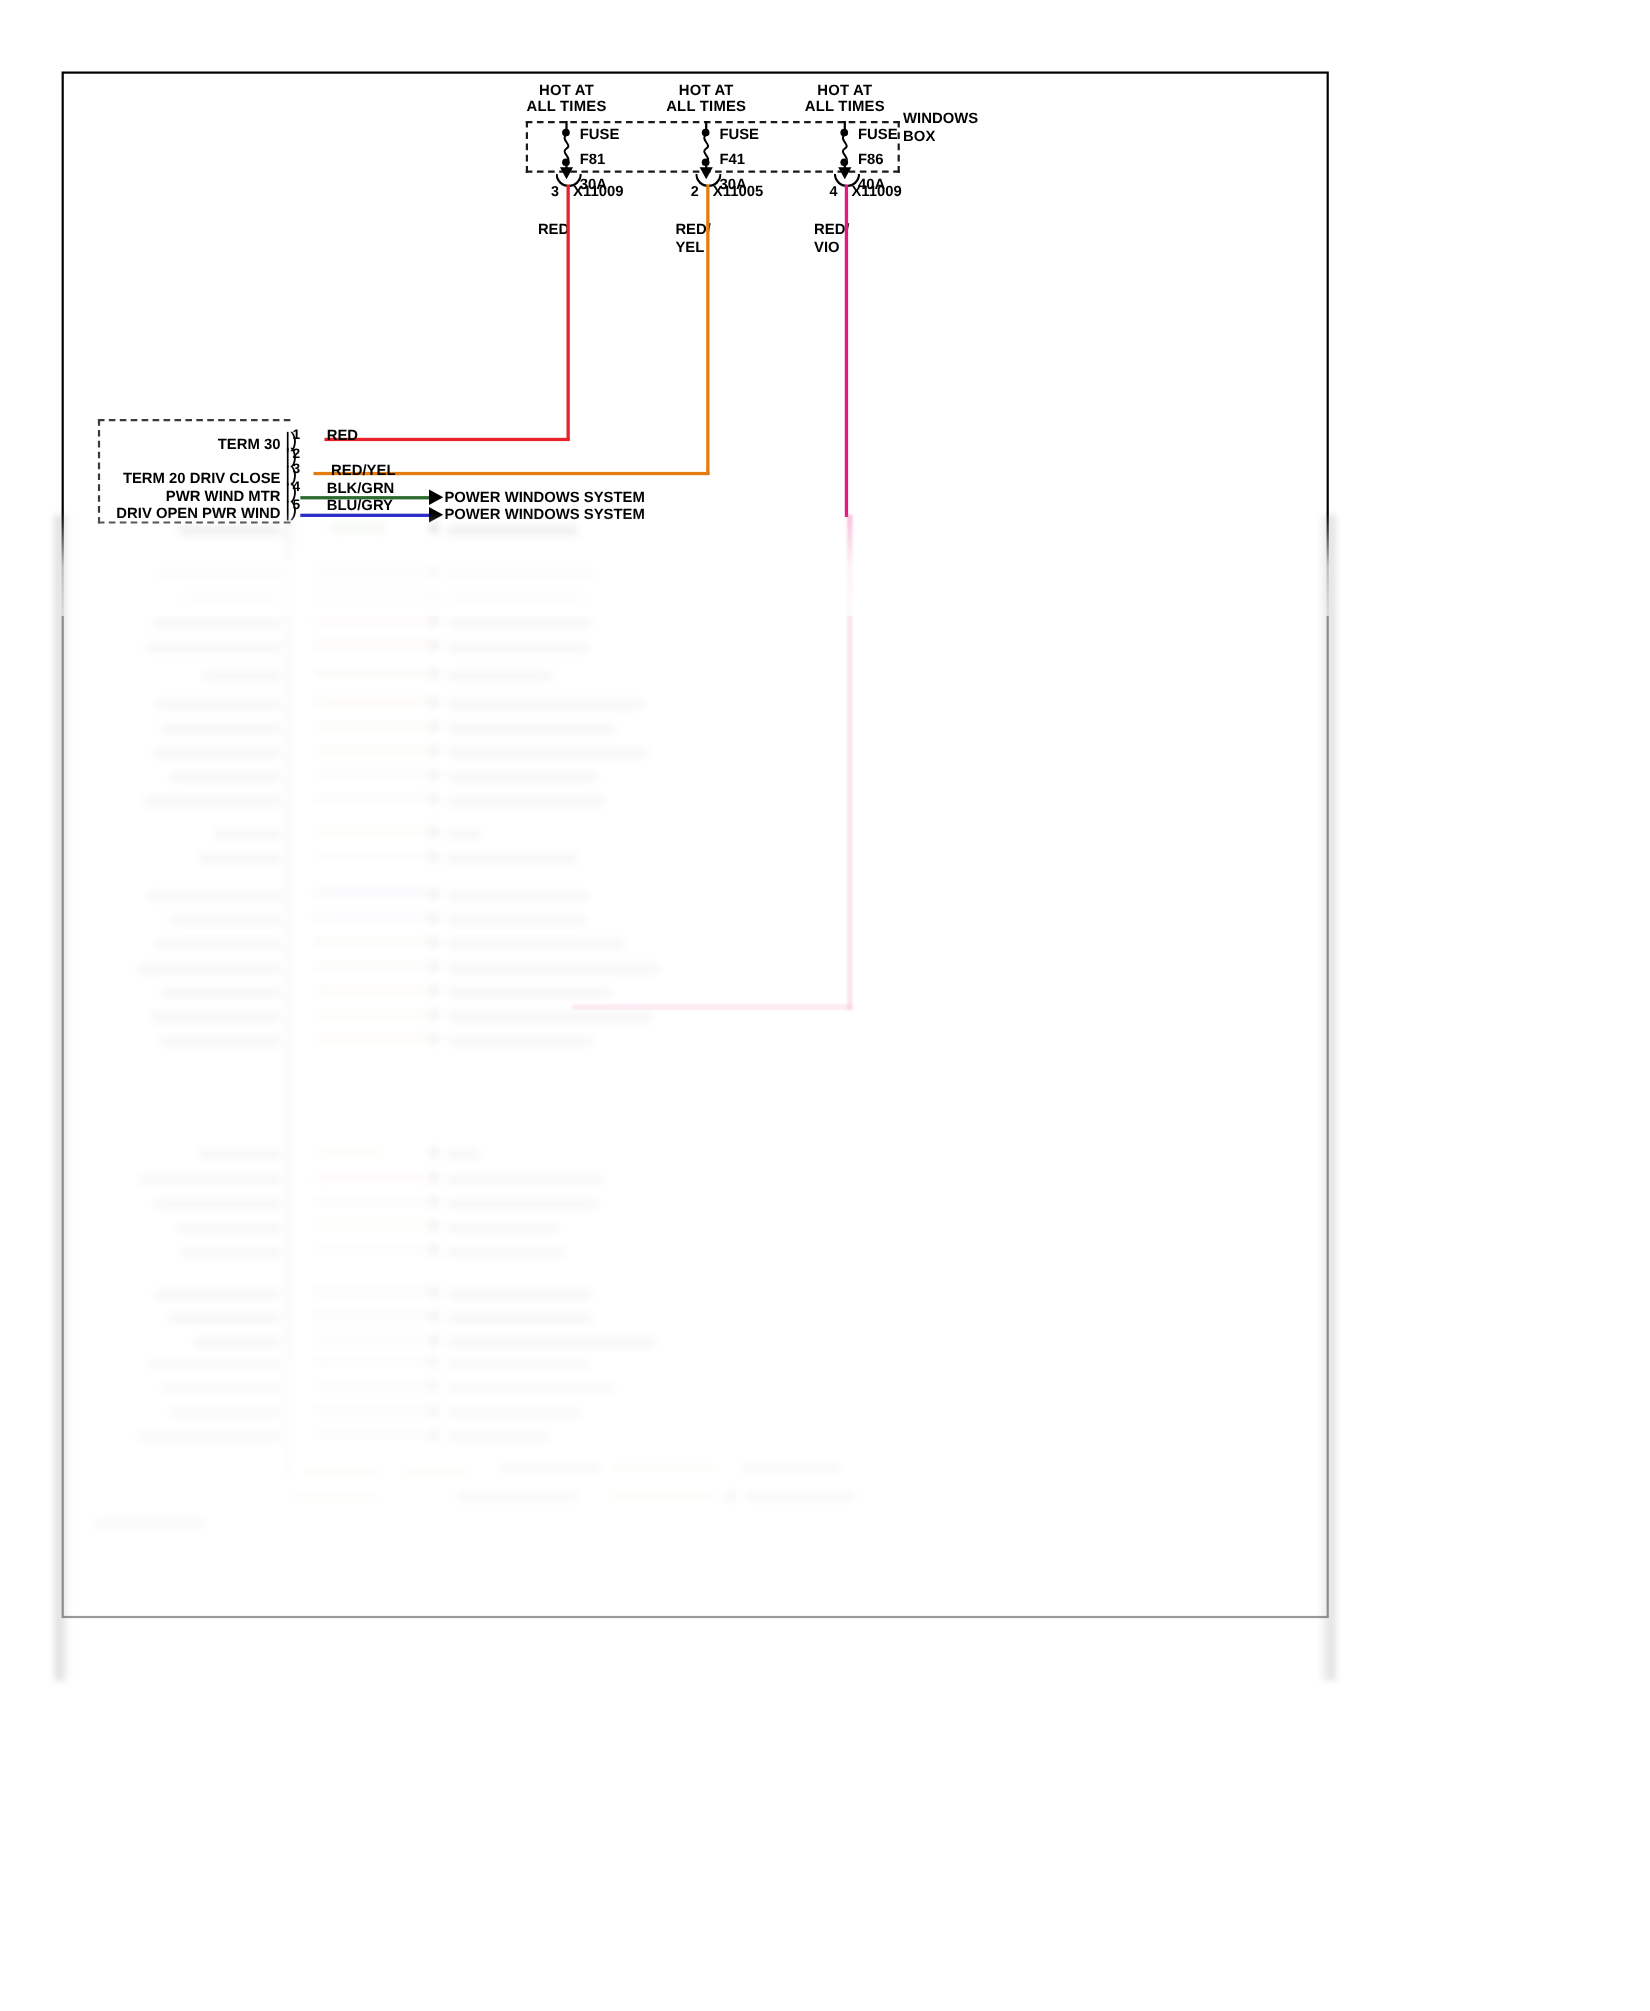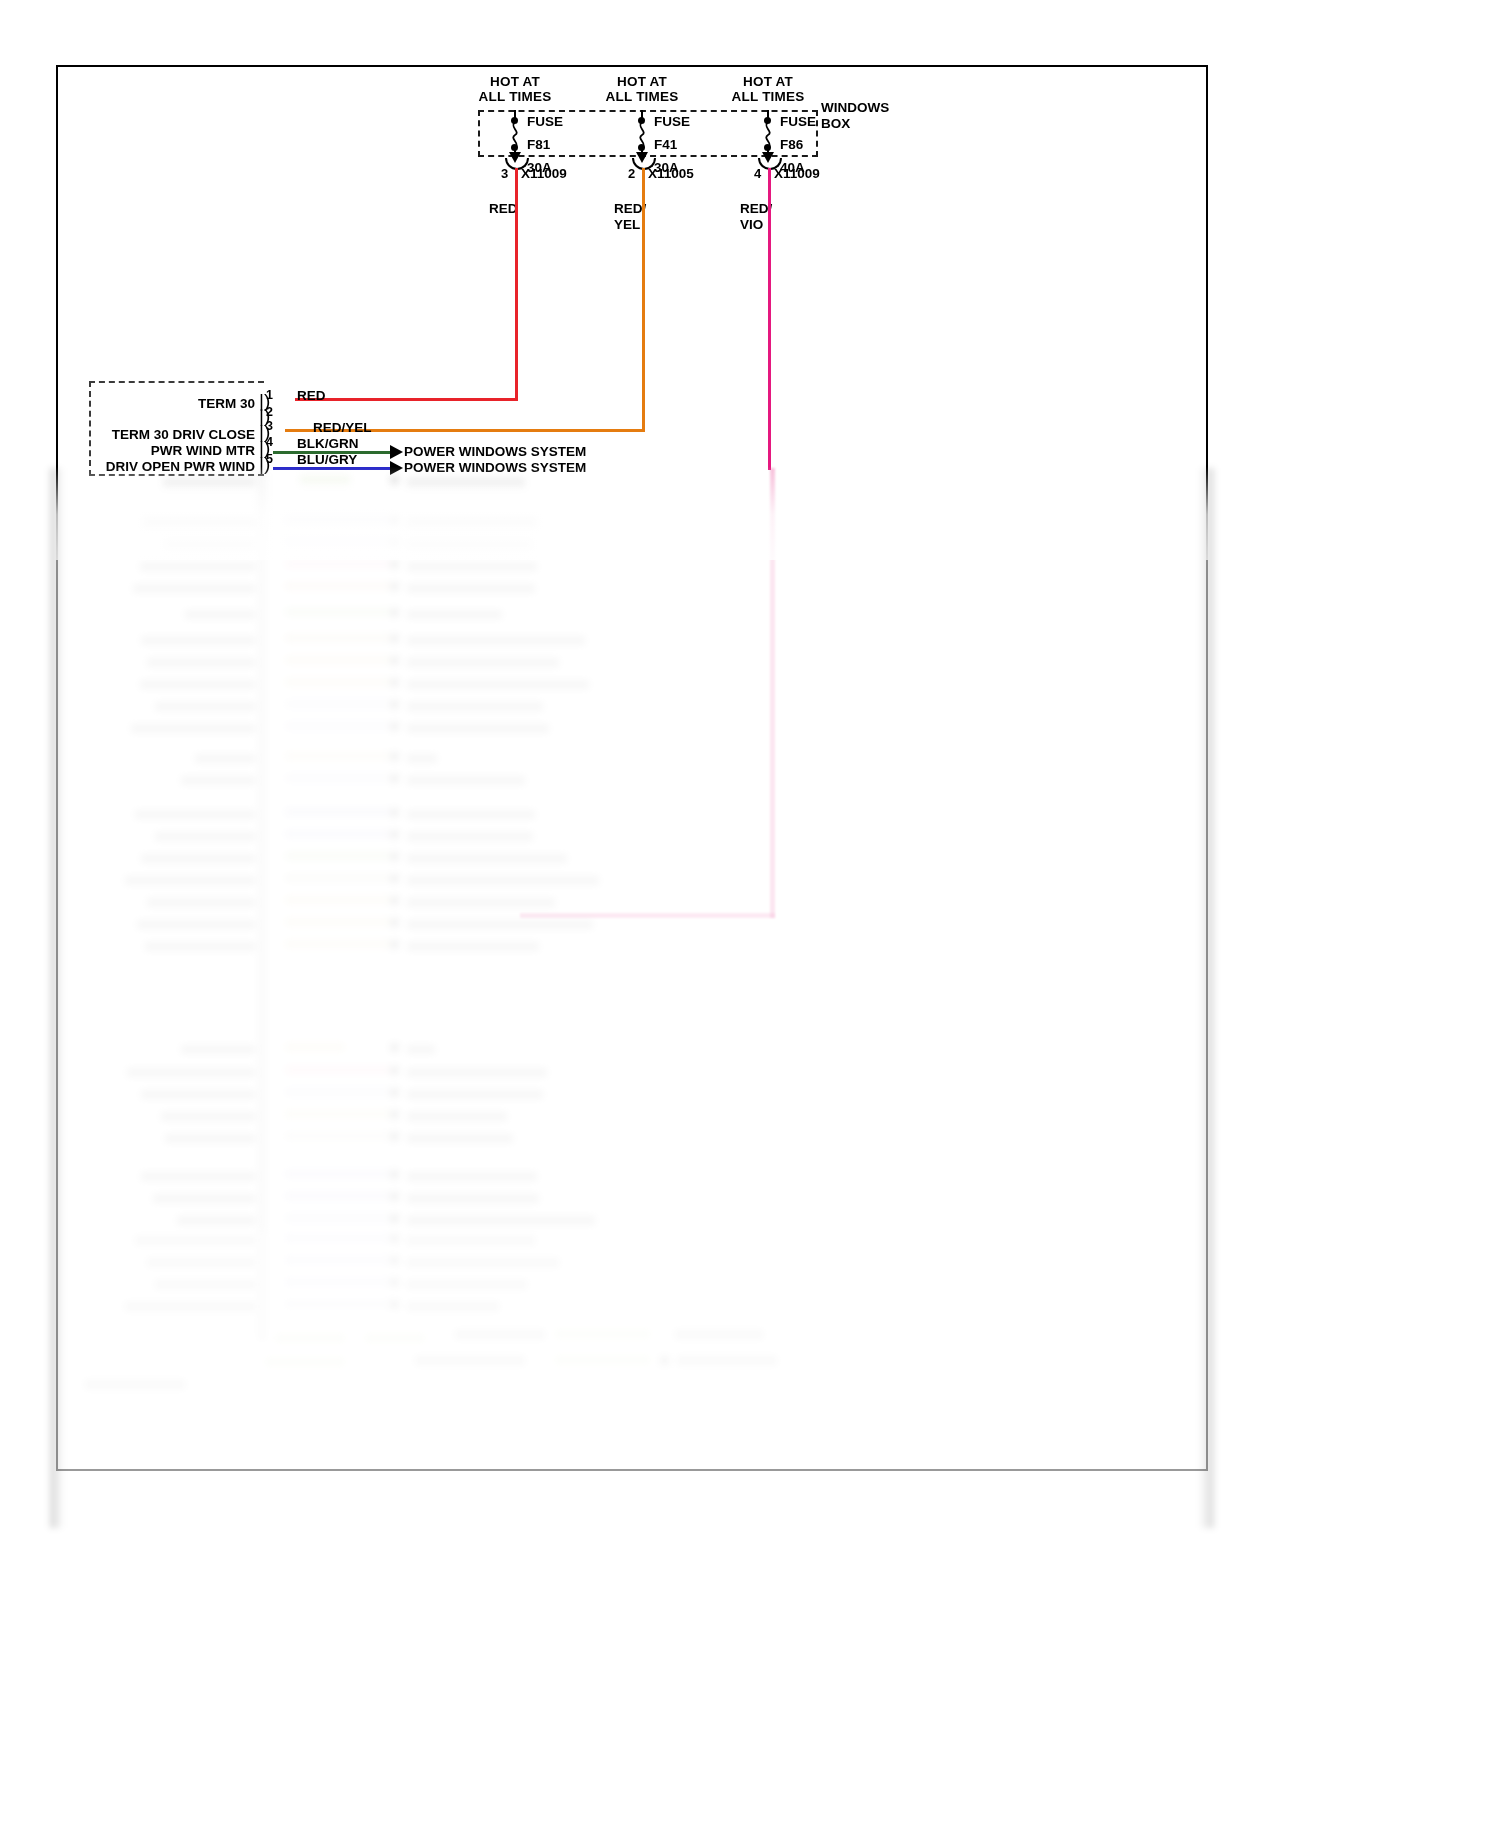--- a/index.html
+++ b/index.html
@@ -191,24 +191,24 @@
 <div id="module-box"></div>
 
 <div class="term-label" style="left:110px;top:396px;width:145px;">TERM 30</div>
 <div class="term-bracket" style="left:259px;top:391px;">|)</div>
 <div class="term-pin" style="left:266px;top:388px;">1</div>
 <div class="wirecolor" style="left:297px;top:388px;">RED</div>
 
 <div class="term-bracket" style="left:259px;top:406px;">|)</div>
 <div class="term-pin" style="left:266px;top:405px;">2</div>
 
-<div class="term-label" style="left:95px;top:427px;width:160px;">TERM 30 DRIV CLOSE</div>
+<div class="term-label" style="left:95px;top:427px;width:160px;">TERM 20 DRIV CLOSE</div>
 <div class="term-bracket" style="left:259px;top:422px;">|)</div>
 <div class="term-pin" style="left:266px;top:419px;">3</div>
-<div class="wirecolor" style="left:297px;top:420px;padding-left:16px;">RED/YEL</div>
+<div class="wirecolor" style="left:285px;top:420px;padding-left:16px;">RED/YEL</div>
 
 <div class="term-label" style="left:115px;top:443px;width:140px;">PWR WIND MTR</div>
 <div class="term-bracket" style="left:259px;top:438px;">|)</div>
 <div class="term-pin" style="left:266px;top:435px;">4</div>
 <div class="wirecolor" style="left:297px;top:436px;">BLK/GRN</div>
 <div class="hwire" style="left:273px;top:451px;width:118px;background:#2c6b2f;"></div>
 <div class="arrow-right" style="left:390px;top:445px;"></div>
 <div class="dest-label" style="left:404px;top:444px;">POWER WINDOWS SYSTEM</div>
 
 <div class="term-label" style="left:100px;top:459px;width:155px;">DRIV OPEN PWR WIND</div>

